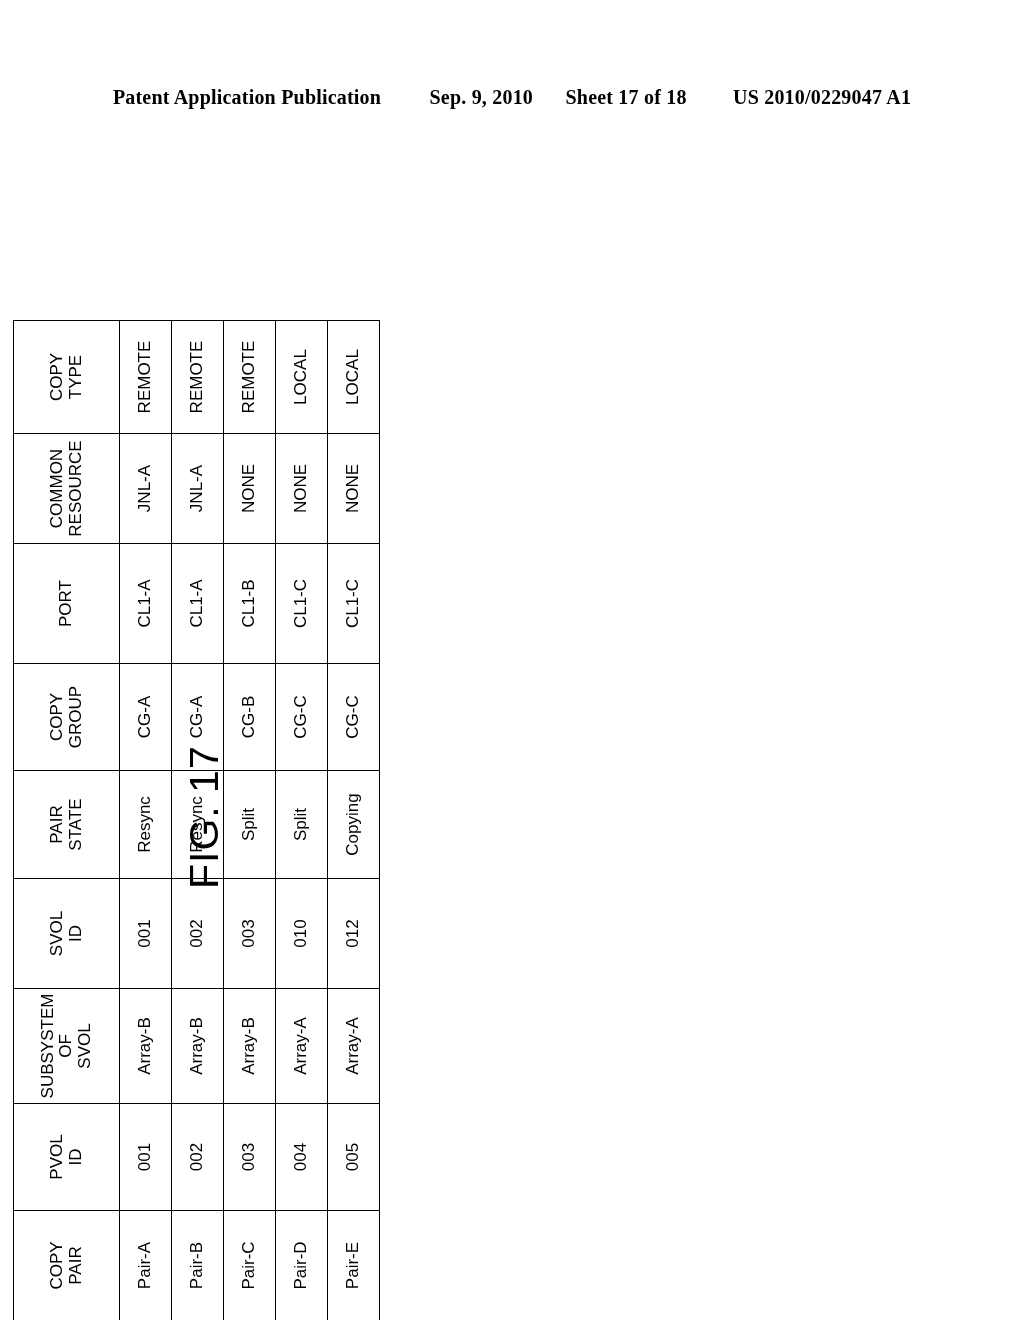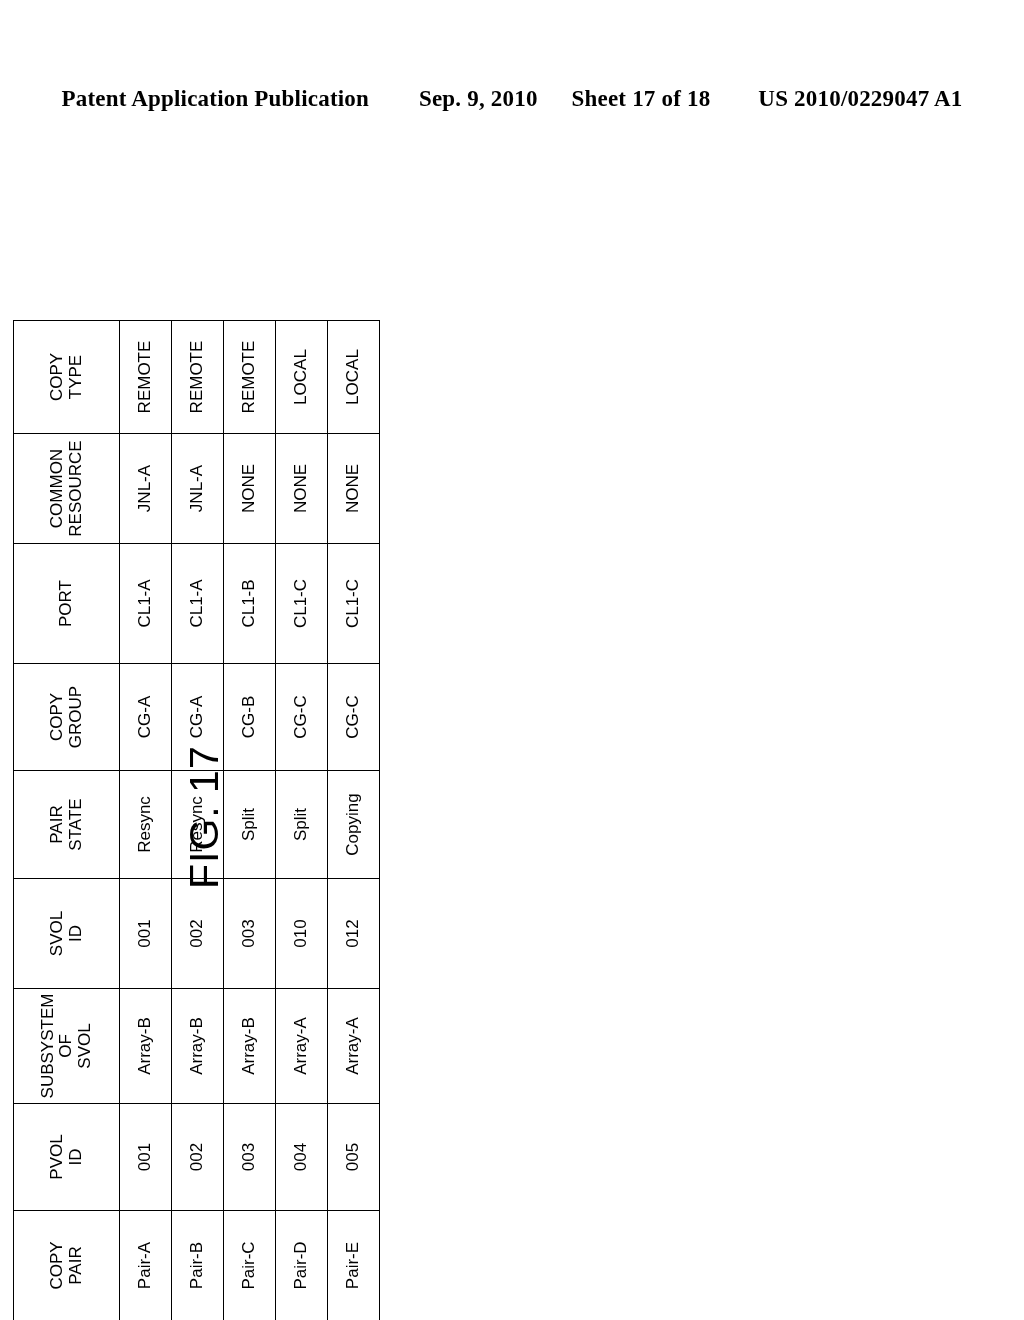--- a/index.html
+++ b/index.html
@@ -18,21 +18,21 @@
 
   
   #patent-header {
     position: absolute;
     top: 86px;
     left: 0;
     width: 1024px;
     text-align: center;
     font-family: "Liberation Serif", serif;
     font-weight: bold;
-    font-size: 23px;
+    font-size: 20px;
     letter-spacing: 0.2px;
     white-space: nowrap;
   }
   #patent-header .hdr-seg { display: inline-block; vertical-align: baseline; }
   .gap-wide { display: inline-block; width: 38px; }
   .gap-mid  { display: inline-block; width: 22px; }
   .gap-big  { display: inline-block; width: 36px; }
 
   
   

